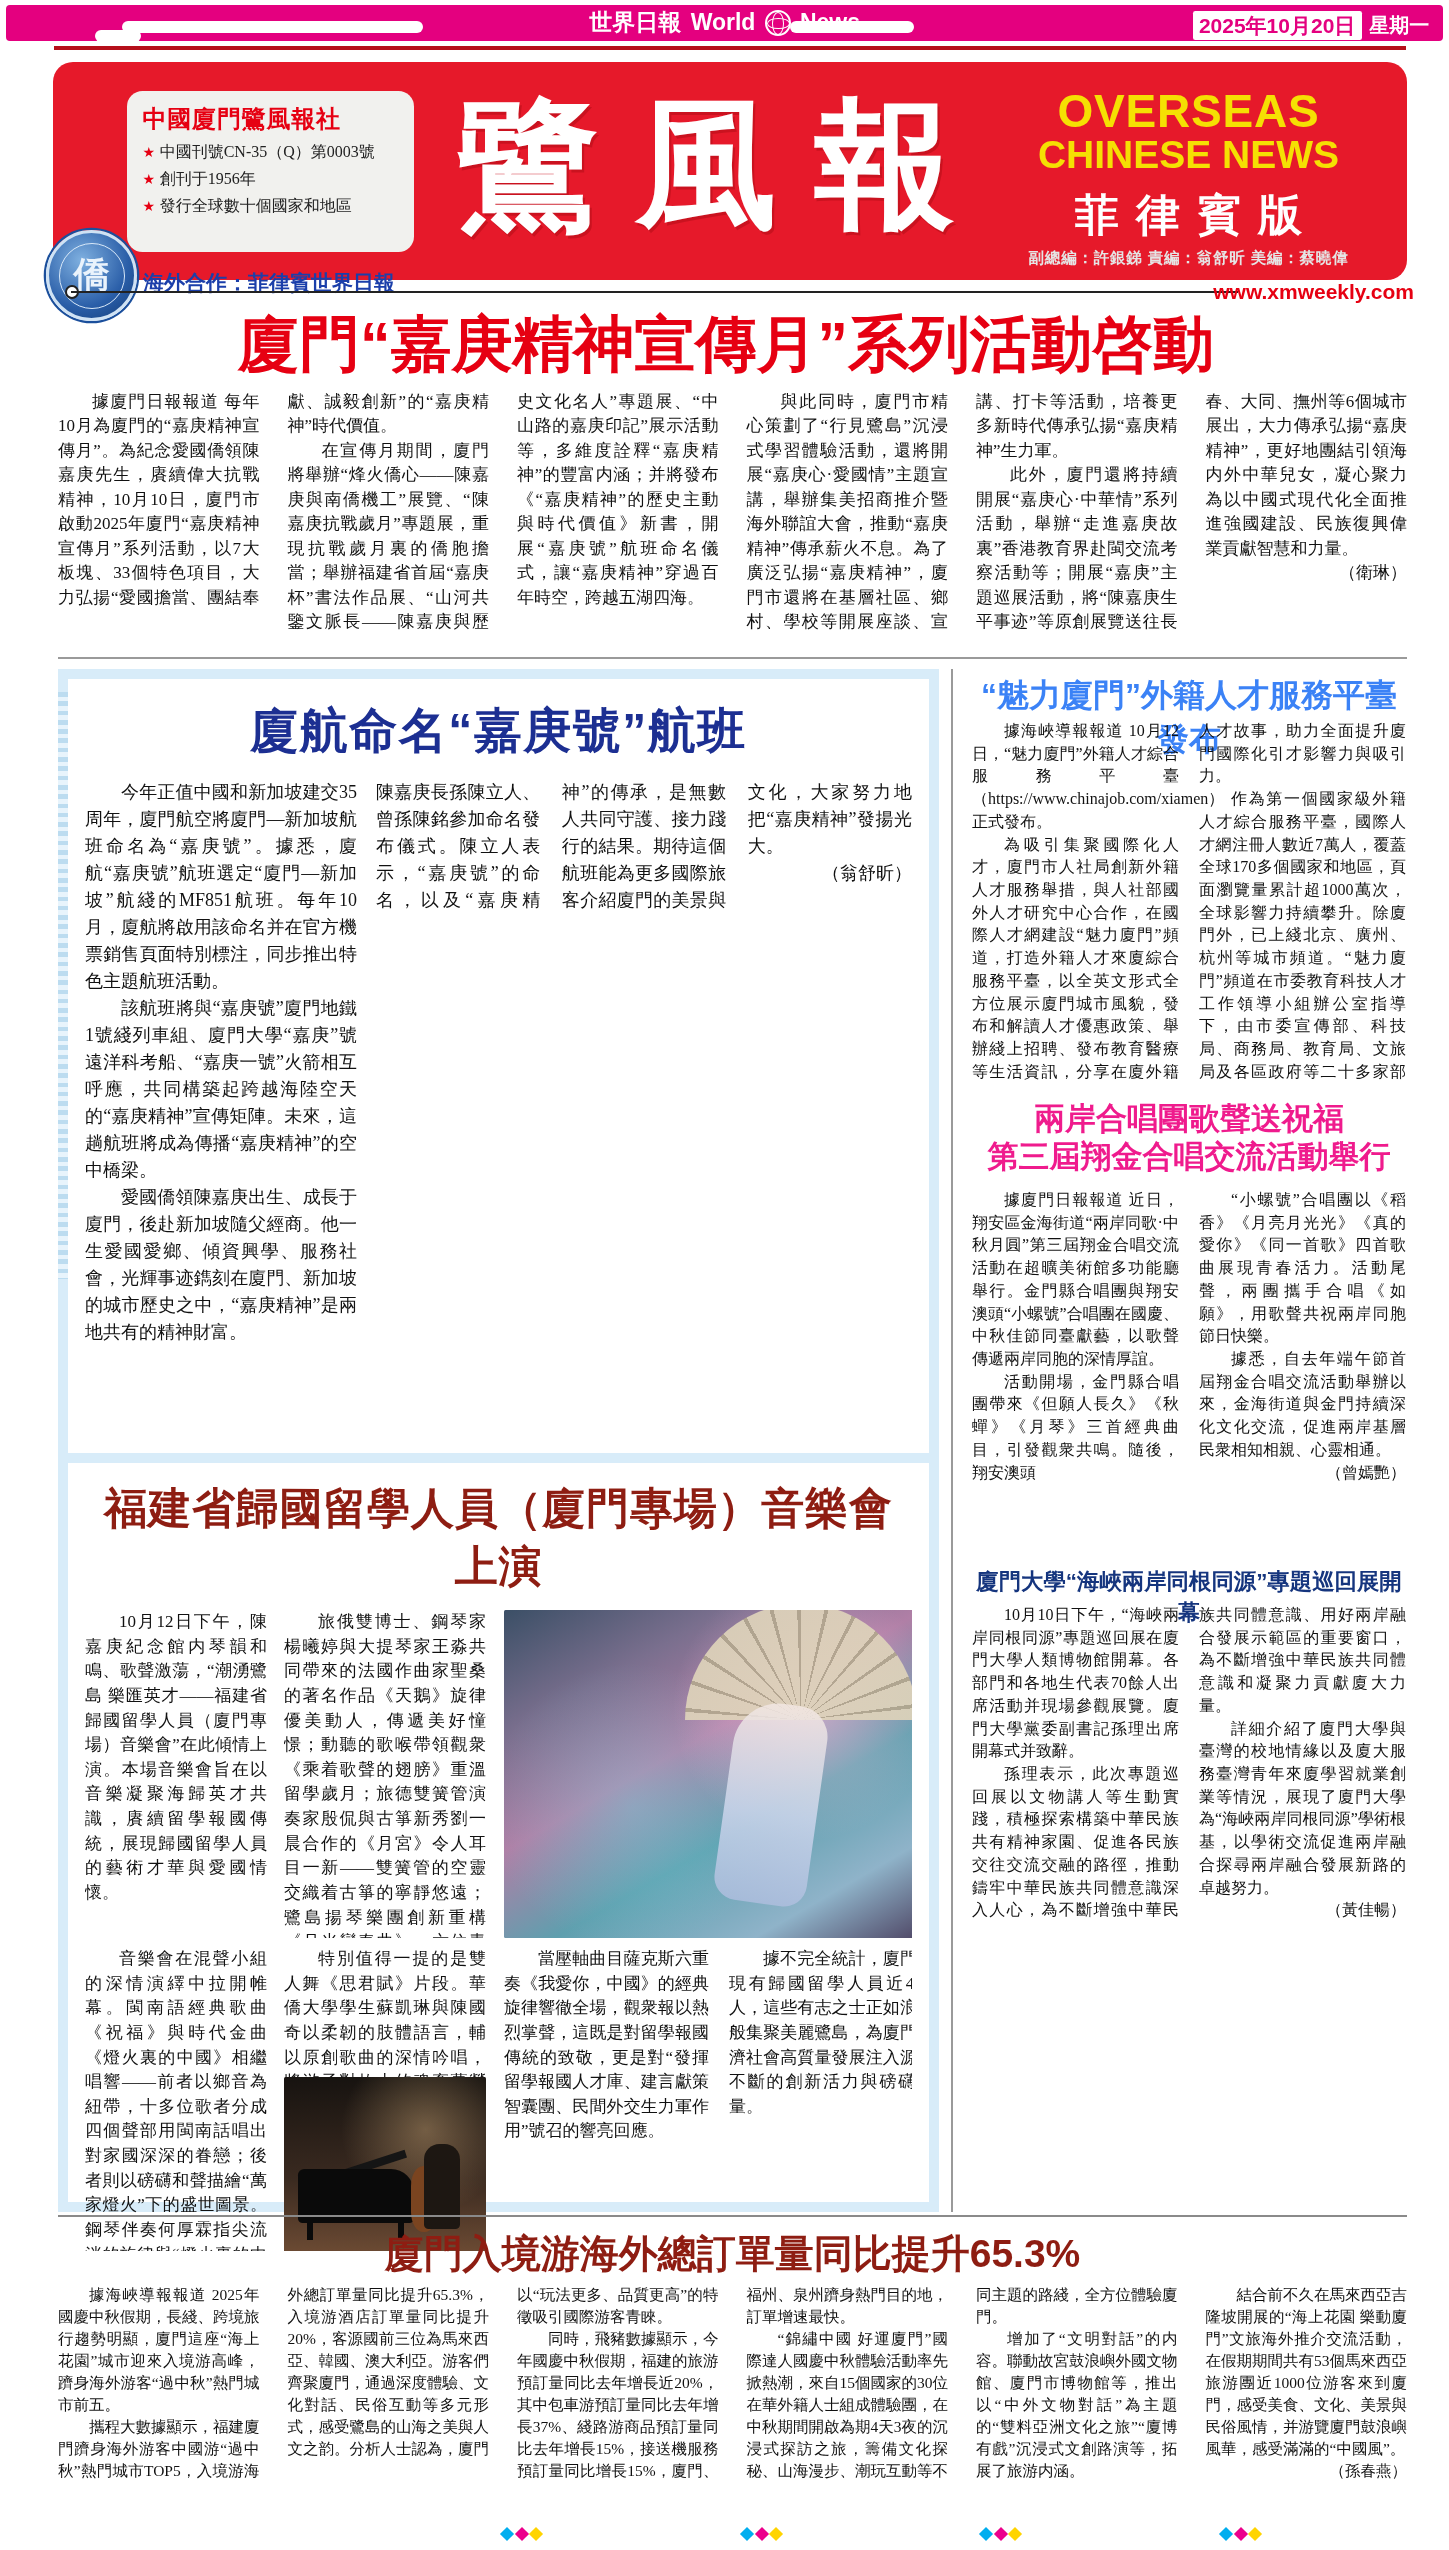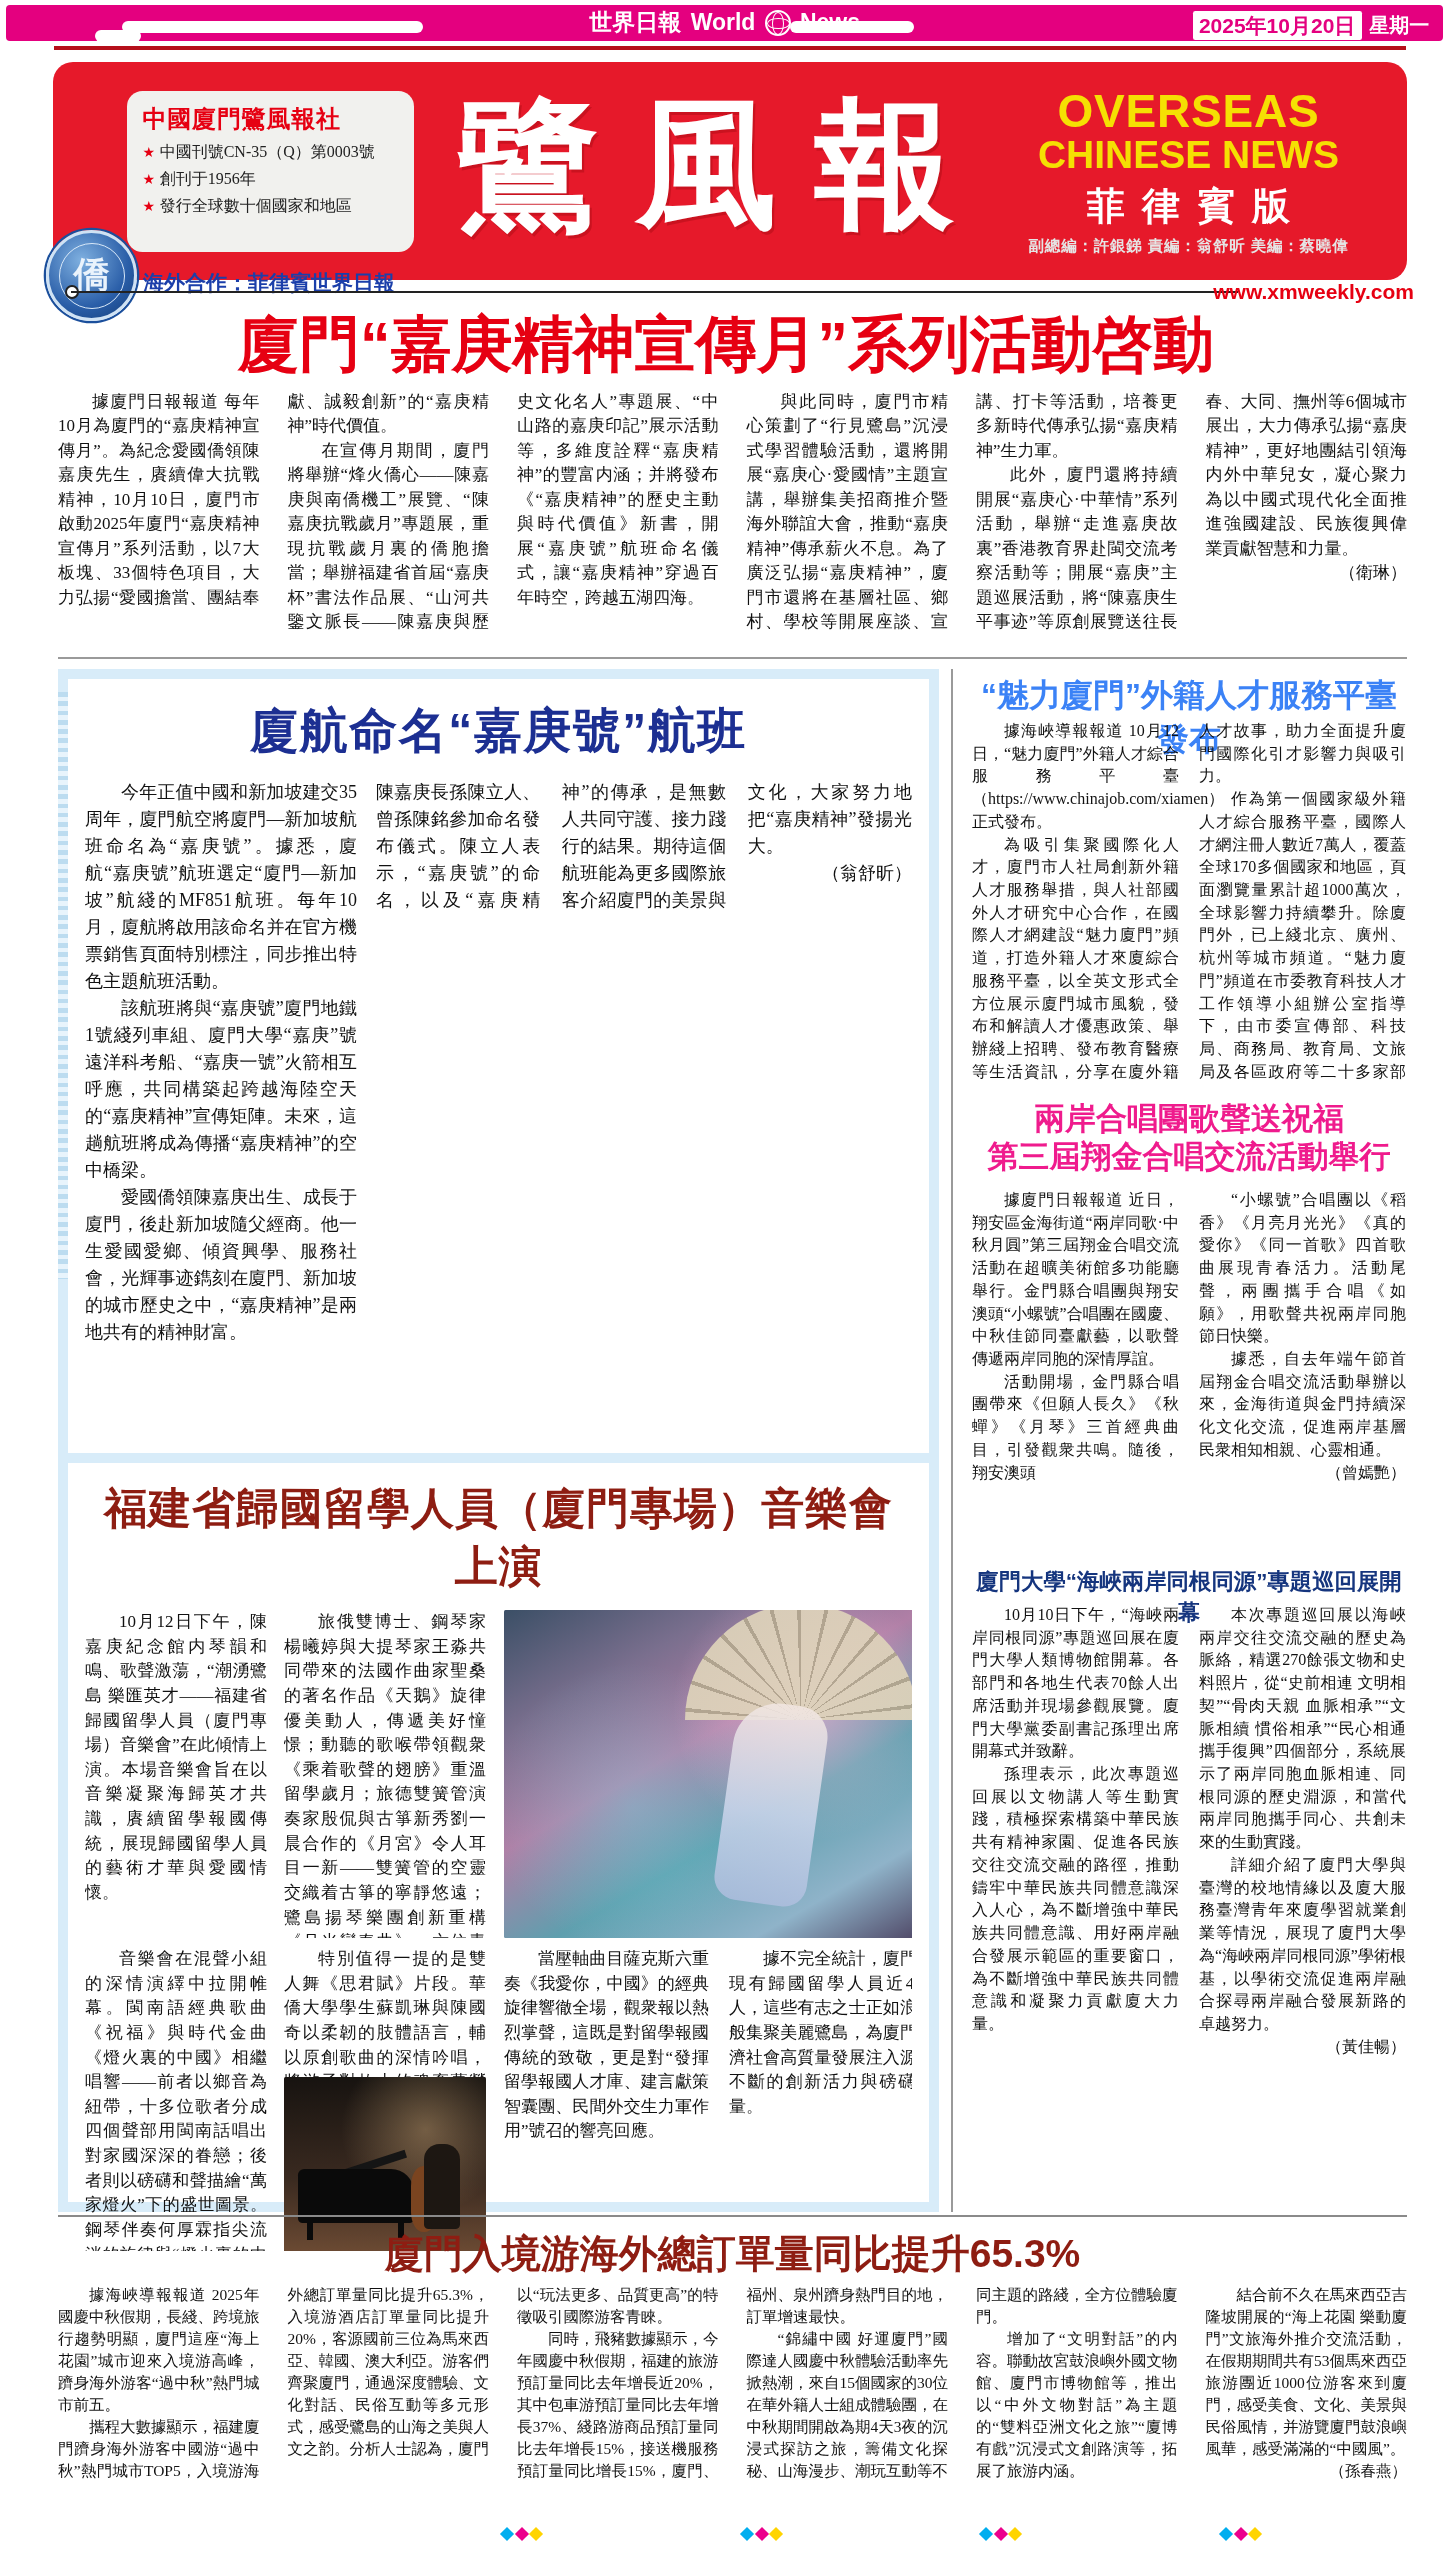--- a/index.html
+++ b/index.html
@@ -27,21 +27,21 @@
   .masthead { position:absolute; left:53px; top:62px; width:1354px; height:218px; background:#e6192a; border-radius:20px; }
   .pressbox { position:absolute; left:74px; top:29px; width:287px; height:161px; background:#f1f1ee; border-radius:15.5px; padding:12.4px 15.5px; }
   .pressbox .agency { color:#e60012; font-family:"Liberation Sans",sans-serif; font-weight:900; font-size:24px; letter-spacing:0.8px; }
   .pressbox .bullet { display:flex; align-items:baseline; gap:4.6px; font-size:16px; color:#222; margin-top:6.2px; }
   .pressbox .star { color:#e60012; font-size:14px; }
   .coop { position:absolute; left:90px; top:207px; font-family:"Liberation Sans",sans-serif; font-weight:900; font-size:21px; color:#1b3faa; }
   .brand { position:absolute; left:363px; top:9.3px; width:618px; text-align:center; color:#fff; font-size:141px; font-weight:bold; letter-spacing:37px; font-family:"DejaVu Serif","Liberation Serif",serif; text-shadow:2.3px 3.1px 0 rgba(120,0,0,.25); }
   .en-block { position:absolute; right:37px; top:26px; width:363px; text-align:center; color:#f5e003; font-family:"Liberation Sans",sans-serif; font-weight:bold; line-height:1.02; }
   .en1 { font-size:46px; letter-spacing:0.8px; }
   .en2 { font-size:39px; }
-  .edition { margin-top:12px; color:#fff; font-size:38px; font-weight:900; letter-spacing:17px; text-indent:17px; font-family:"Liberation Sans",sans-serif; }
+  .edition { margin-top:18px; color:#fff; font-size:44px; font-weight:900; letter-spacing:17px; text-indent:17px; font-family:"Liberation Sans",sans-serif; }
   .staff { margin-top:12.4px; color:#e5e5e5; font-size:15.5px; letter-spacing:0.8px; font-family:"Liberation Sans",sans-serif; font-weight:bold; }
   .seal { position:absolute; left:46px; top:230px; width:91px; height:91px; border-radius:50%; background:radial-gradient(circle at 38% 32%, #7fb0e0, #2a5ea8 60%, #123c78); border:3.9px solid #cfe2f4; box-shadow:0 0 0 2.3px #1b4f9c; display:flex; align-items:center; justify-content:center; }
   .seal-inner { width:66px; height:66px; border-radius:50%; border:1.5px solid #d8e8f8; display:flex; align-items:center; justify-content:center; color:#eaf3fc; font-size:36px; font-weight:bold; }
   .deco-line { position:absolute; left:71px; top:291px; width:1167px; height:1.5px; background:#222; }
   .deco-dot { position:absolute; left:65px; top:285px; width:14px; height:14px; border:2.3px solid #222; border-radius:50%; background:#fff; }
   .website { position:absolute; right:35px; top:280px; color:#e60012; font-family:"Liberation Sans",sans-serif; font-weight:bold; font-size:21px; }
 
   
   .headline1 { position:absolute; left:46px; top:304px; width:1360px; text-align:center; color:#e60012; font-size:61px; font-weight:900; font-family:"Liberation Sans",sans-serif; letter-spacing:0px; }
 
@@ -271,21 +271,20 @@
   <p>活動開場，金門縣合唱團帶來《但願人長久》《秋蟬》《月琴》三首經典曲目，引發觀衆共鳴。隨後，翔安澳頭</p>
   <p>“小螺號”合唱團以《稻香》《月亮月光光》《真的愛你》《同一首歌》四首歌曲展現青春活力。活動尾聲，兩團攜手合唱《如願》，用歌聲共祝兩岸同胞節日快樂。</p>
   <p>據悉，自去年端午節首屆翔金合唱交流活動舉辦以來，金海街道與金門持續深化文化交流，促進兩岸基層民衆相知相親、心靈相通。</p>
   <p class="byline">（曾嫣艷）</p>
 </div>
 
 <h3 class="sb-head sb3-head">廈門大學“海峽兩岸同根同源”專題巡回展開幕</h3>
 <div class="sb-body sb3-body">
   <p>10月10日下午，“海峽兩岸同根同源”專題巡回展在廈門大學人類博物館開幕。各部門和各地生代表70餘人出席活動并現場參觀展覽。廈門大學黨委副書記孫理出席開幕式并致辭。</p>
   <p>孫理表示，此次專題巡回展以文物講人等生動實踐，積極探索構築中華民族共有精神家園、促進各民族交往交流交融的路徑，推動鑄牢中華民族共同體意識深入人心，為不斷增強中華民族共同體意識、用好兩岸融合發展示範區的重要窗口，為不斷增強中華民族共同體意識和凝聚力貢獻廈大力量。</p>
-  <p>本次專題巡回展以海峽兩岸交往交流交融的歷史為脈絡，精選270餘張文物和史料照片，從“史前相連 文明相契”“骨肉天親 血脈相承”“文脈相續 慣俗相承”“民心相通 攜手復興”四個部分，系統展示了兩岸同胞血脈相連、同根同源的歷史淵源，和當代兩岸同胞攜手同心、共創未來的生動實踐。</p>
   <p>詳細介紹了廈門大學與臺灣的校地情緣以及廈大服務臺灣青年來廈學習就業創業等情況，展現了廈門大學為“海峽兩岸同根同源”學術根基，以學術交流促進兩岸融合探尋兩岸融合發展新路的卓越努力。</p>
   <p class="byline">（黃佳暢）</p>
 </div>
 
 <div class="hrule h2line"></div>
 <h2 class="headline4">廈門入境游海外總訂單量同比提升65.3%</h2>
 <div class="article4 body-cols">
   <p>據海峽導報報道 2025年國慶中秋假期，長綫、跨境旅行趨勢明顯，廈門這座“海上花園”城市迎來入境游高峰，躋身海外游客“過中秋”熱門城市前五。</p>
   <p>攜程大數據顯示，福建廈門躋身海外游客中國游“過中秋”熱門城市TOP5，入境游海外總訂單量同比提升65.3%，入境游酒店訂單量同比提升20%，客源國前三位為馬來西亞、韓國、澳大利亞。游客們齊聚廈門，通過深度體驗、文化對話、民俗互動等多元形式，感受鷺島的山海之美與人文之韵。分析人士認為，廈門以“玩法更多、品質更高”的特徵吸引國際游客青睞。</p>
   <p>同時，飛豬數據顯示，今年國慶中秋假期，福建的旅游預訂量同比去年增長近20%，其中包車游預訂量同比去年增長37%、綫路游商品預訂量同比去年增長15%，接送機服務預訂量同比增長15%，廈門、福州、泉州躋身熱門目的地，訂單增速最快。</p>

